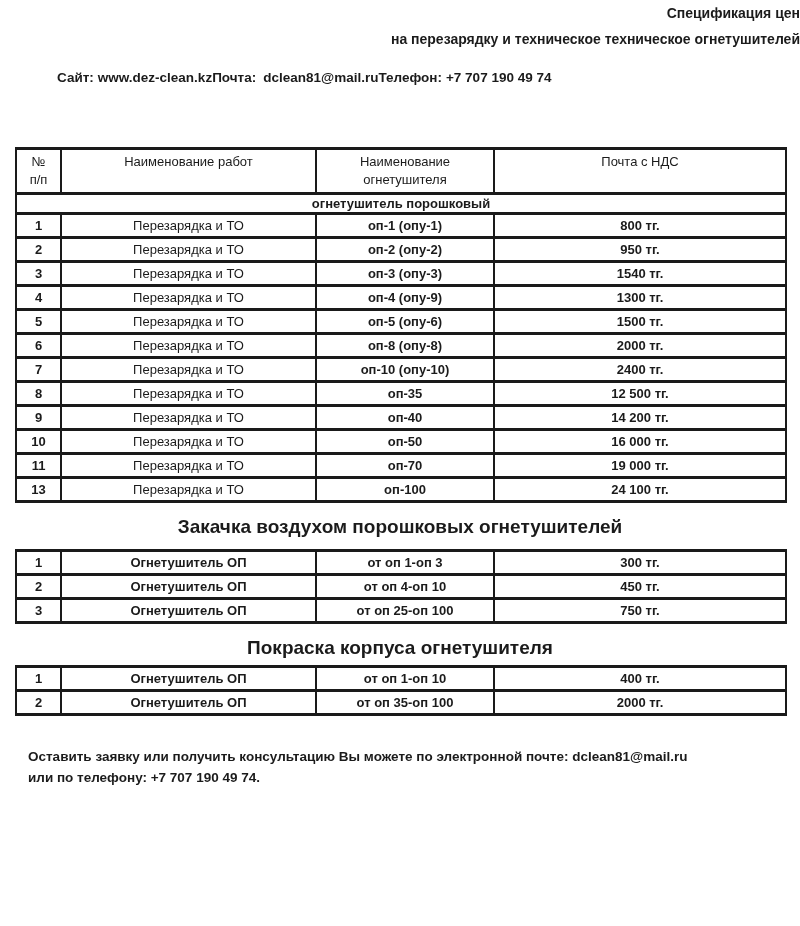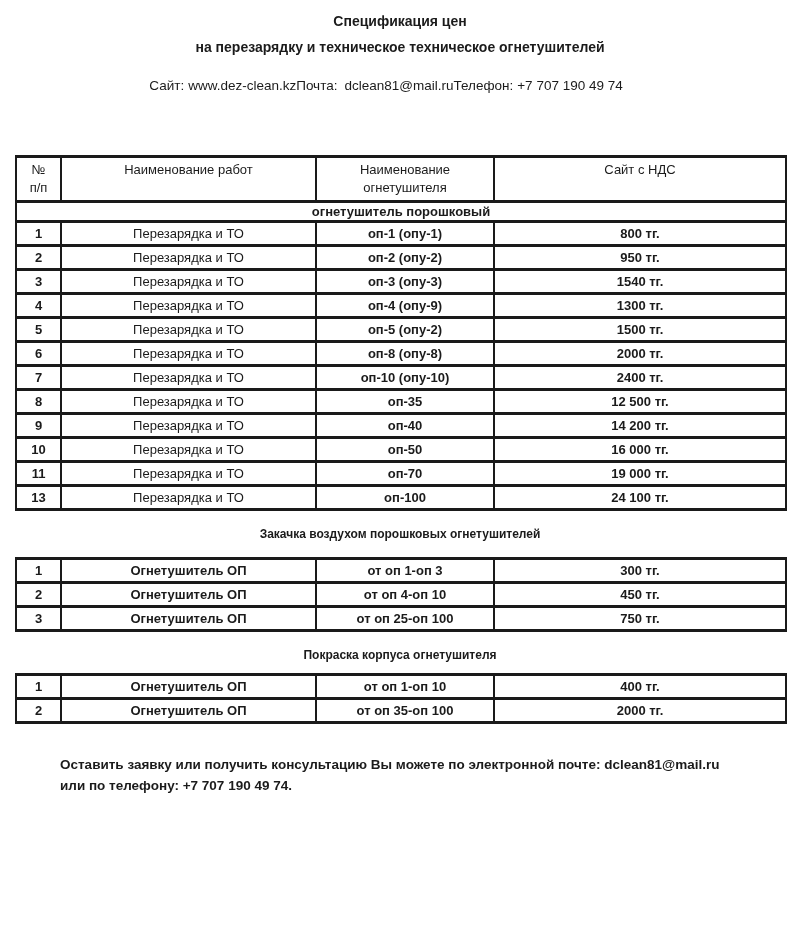--- a/index.html
+++ b/index.html
@@ -6,32 +6,31 @@
     margin: 0; padding: 0;
     background: #ffffff;
     width: 800px; height: 926px;
     overflow: hidden;
     font-family: "Liberation Sans", sans-serif;
     color: #1b1b1b;
   }
   .doc { position: relative; width: 800px; height: 926px; }
 
   .title-block {
-    padding-top: 8px;
-    text-align: center;
+    text-align: right;
     font-weight: bold;
     font-size: 14px;
     line-height: 26px;
   }
 
   .contacts {
     display: flex;
-    justify-content: center;
+    justify-content: flex-start;
     margin: 18px 85px 0 57px;
-    font-weight: normal;
+    font-weight: bold;
     font-size: 13.5px;
     white-space: nowrap;
   }
   .contacts .contact span { display: inline-block; }
   .contacts .lbl { margin-right: 4px; }
   .contacts .email-gap { margin-right: 7px; }
 
   table.tbl {
     border-collapse: collapse;
     table-layout: fixed;
@@ -63,36 +62,35 @@
   }
   td.c-num  { font-weight: bold; }
   td.c-ext  { font-weight: bold; }
   td.c-price{ font-weight: bold; }
   .main td.c-work { font-weight: normal; }
   .sub  td.c-work { font-weight: bold; }
 
   .sec-title {
     text-align: center;
     font-weight: bold;
-    font-size: 12px;
+    font-size: 19px;
     line-height: 17px;
   }
   .sec-title.air   { margin-top: 15px; }
   .sec-title.paint { margin-top: 15px; }
   .tbl.air   { margin-top: 14px; }
   .tbl.paint { margin-top: 9px; }
 
   .footer {
     margin-top: 30px;
     padding-left: 28px;
     font-weight: bold;
     font-size: 13.5px;
     line-height: 21px;
     white-space: nowrap;
-    margin-left: 32px;
   }
 </style>
 </head>
 <body>
 
 <div class="doc">
 
   <div class="title-block">
     <div>Спецификация цен</div>
     <div>на перезарядку и техническое техническое огнетушителей</div>
@@ -115,21 +113,21 @@
       <tr class="head">
         <td>
             <div>№</div>
             <div>п/п</div>
           </td>
         <td>Наименование работ</td>
         <td>
             <div>Наименование</div>
             <div>огнетушителя</div>
           </td>
-        <td>Сайт с НДС</td>
+        <td>Почта с НДС</td>
       </tr>
       <tr class="section">
         <td colspan="4">огнетушитель порошковый</td>
       </tr>
       <tr>
           <td class="c-num">1</td>
           <td class="c-work">Перезарядка и ТО</td>
           <td class="c-ext">оп-1 (опу-1)</td>
           <td class="c-price">800 тг.</td>
         </tr>
@@ -147,21 +145,21 @@
         </tr>
       <tr>
           <td class="c-num">4</td>
           <td class="c-work">Перезарядка и ТО</td>
           <td class="c-ext">оп-4 (опу-9)</td>
           <td class="c-price">1300 тг.</td>
         </tr>
       <tr>
           <td class="c-num">5</td>
           <td class="c-work">Перезарядка и ТО</td>
-          <td class="c-ext">оп-5 (опу-2)</td>
+          <td class="c-ext">оп-5 (опу-6)</td>
           <td class="c-price">1500 тг.</td>
         </tr>
       <tr>
           <td class="c-num">6</td>
           <td class="c-work">Перезарядка и ТО</td>
           <td class="c-ext">оп-8 (опу-8)</td>
           <td class="c-price">2000 тг.</td>
         </tr>
       <tr>
           <td class="c-num">7</td>

